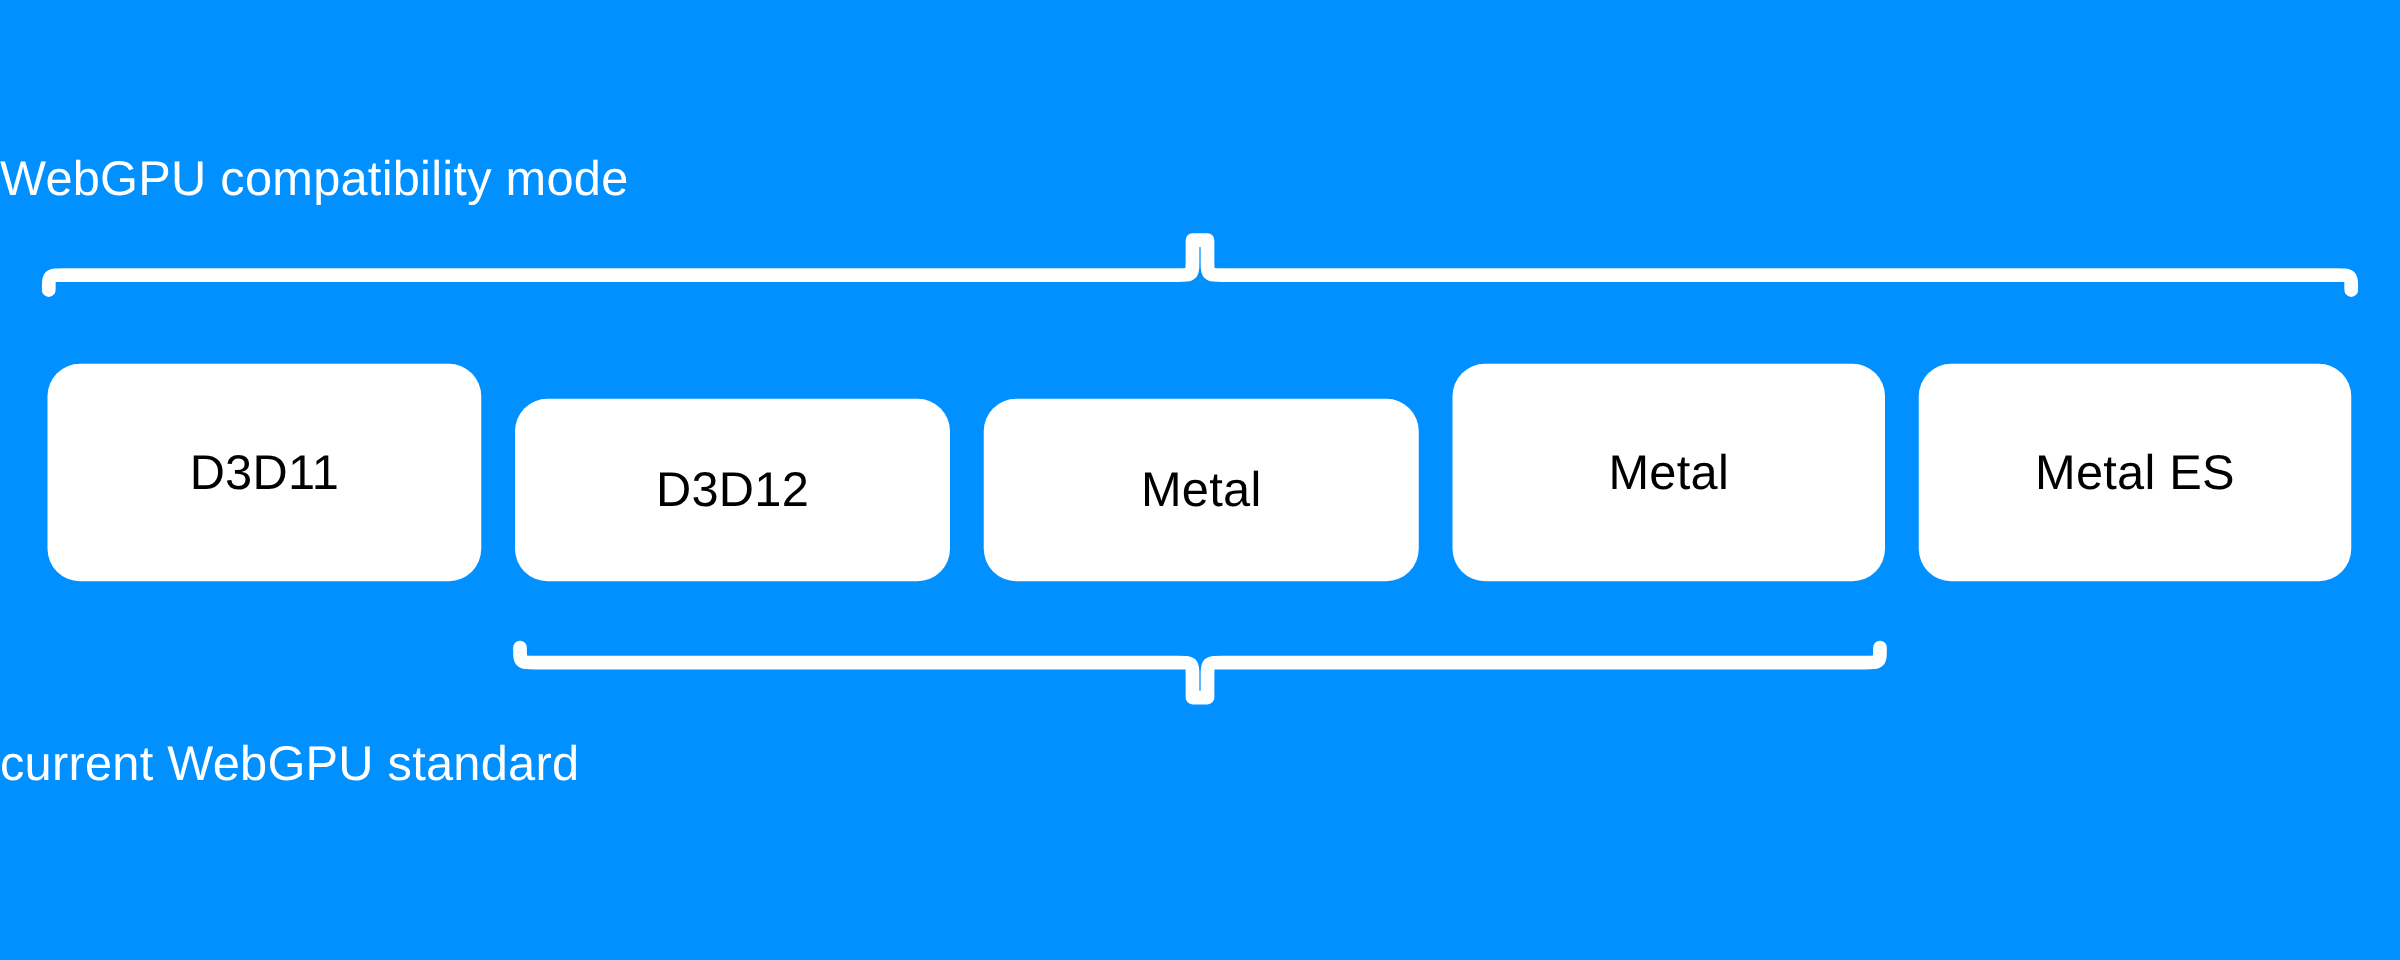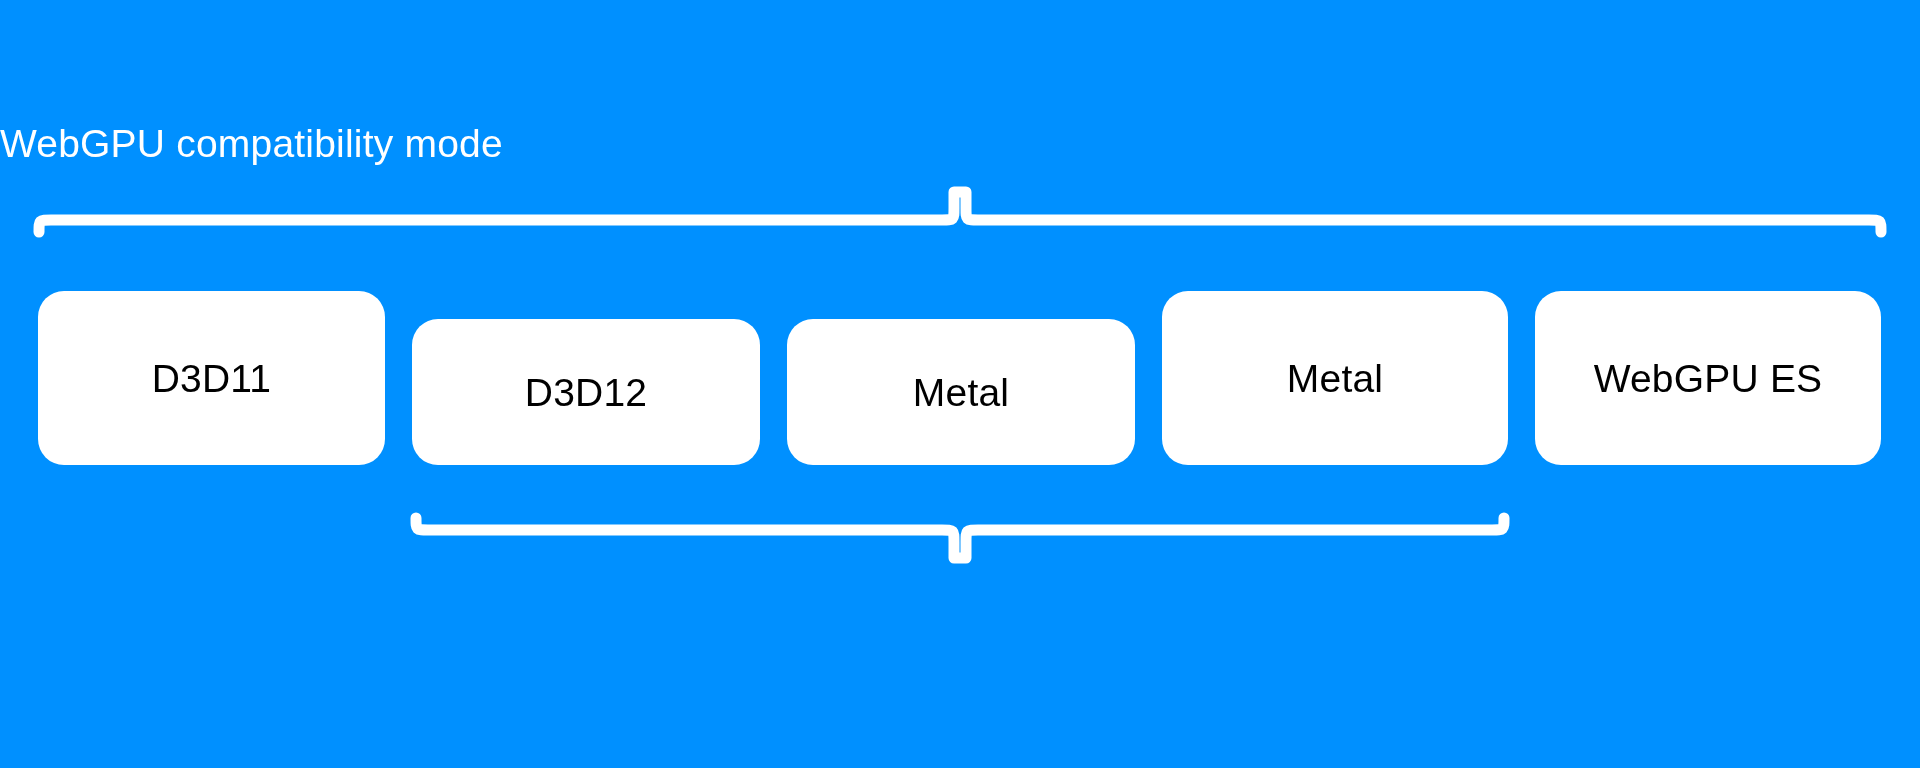--- a/index.html
+++ b/index.html
@@ -107,31 +107,32 @@
     <div class="api-box w-348">
       <span>D3D12</span>
     </div>
     <div class="api-box w-348">
       <span>Metal</span>
     </div>
     <div class="api-box w-346">
       <span>Metal</span>
     </div>
     <div class="api-box w-346">
-      <span>WebGPU ES</span>
+      <span>Metal ES</span>
     </div>
   </div>
 
   <svg class="brace" id="bottom-brace" width="1106" height="60" viewBox="0 0 1106 60" fill="none" xmlns="http://www.w3.org/2000/svg">
     <path d="M 9 10
              C 9 22, 9 22, 21 22
              L 535 22
              C 547 22, 547 22, 547 34
              L 547 50
              L 559 50
              L 559 34
              C 559 22, 559 22, 571 22
              L 1085 22
              C 1097 22, 1097 22, 1097 10" stroke="#ffffff" stroke-width="11" stroke-linecap="round" stroke-linejoin="round" fill="none"></path>
   </svg>
 
+  <div class="caption" id="bottom-caption">current WebGPU standard</div>
 
 </div>
 
 </body></html>

